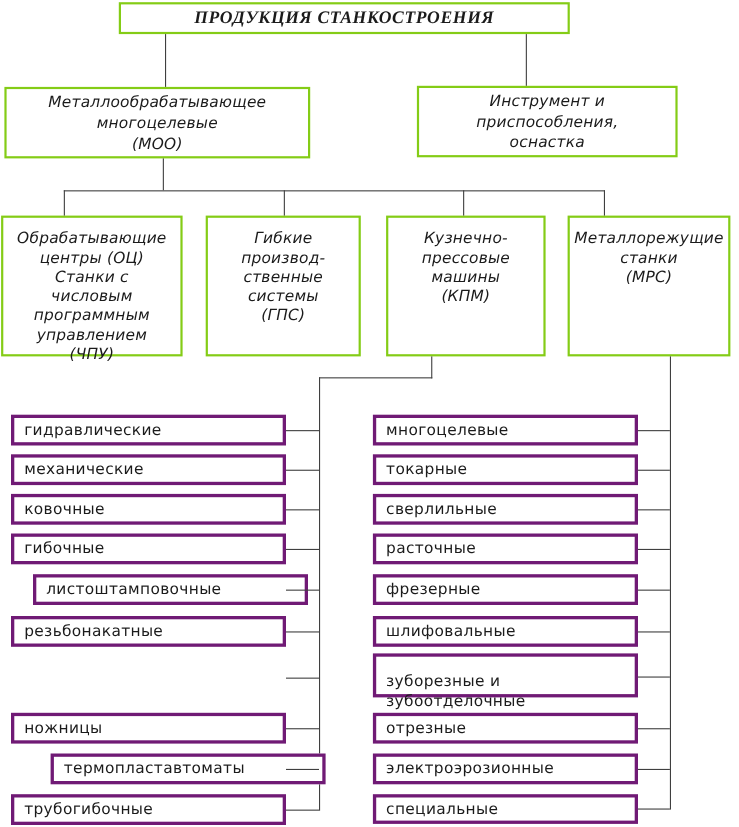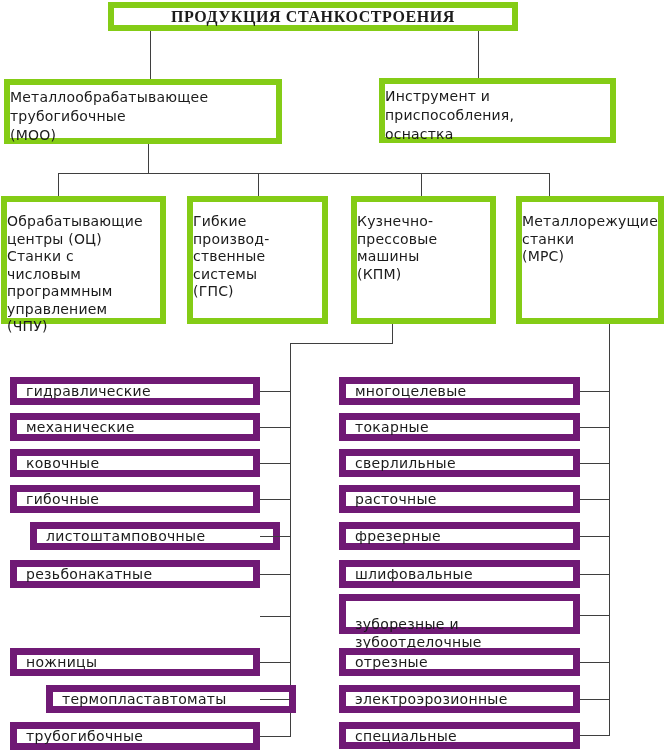--- a/index.html
+++ b/index.html
@@ -13,47 +13,48 @@
     height: 752px;
     background: #ffffff;
     font-family: "DejaVu Sans", "Liberation Sans", sans-serif;
     color: #1b1b1b;
     overflow: hidden;
   }
   .node {
     position: absolute;
     box-sizing: border-box;
     background: #ffffff;
-    border: 6px solid #84cc16;
-    text-align: left;
+    border: 2px solid #84cc16;
+    text-align: center;
     white-space: pre-line;
     font-size: 14px;
     line-height: 19px;
     letter-spacing: 0.2px;
     padding-top: 3px;
+    font-style: italic;
   }
   .title-box {
     left: 108px; top: 2px; width: 410px; height: 29px;
     display: flex; align-items: center; justify-content: center;
     font-family: "Liberation Serif", "DejaVu Serif", serif;
     font-weight: bold;
     font-size: 16px;
     letter-spacing: 0.6px;
     padding-top: 0;
   }
   .tier3 {
     top: 196px; height: 128px;
     line-height: 17.5px;
     padding-top: 11px;
   }
   .leaf {
     position: absolute;
     box-sizing: border-box;
     background: #ffffff;
-    border: 7px solid #701a75;
+    border: 3px solid #701a75;
     display: flex;
     align-items: center;
     text-align: left;
     padding-left: 9px;
     font-size: 14px;
     line-height: 18px;
     letter-spacing: 0.3px;
     white-space: pre-line;
   }
   .col-left  { left: 10px;  width: 250px; }
@@ -64,21 +65,21 @@
   }
 </style>
 </head>
 <body>
 
 <div id="canvas">
 
   <div class="node title-box">ПРОДУКЦИЯ СТАНКОСТРОЕНИЯ</div>
 
   <div class="node" style="left:4px; top:79px; width:278px; height:65px;">Металлообрабатывающее
-трубогибочные
+многоцелевые
 (МОО)</div>
   <div class="node" style="left:379px; top:78px; width:237px; height:65px;">Инструмент и
 приспособления,
 оснастка</div>
 
   <div class="node tier3" style="left:1px; width:165px;">Обрабатывающие
 центры (ОЦ)
 Станки с
 числовым
 программным

